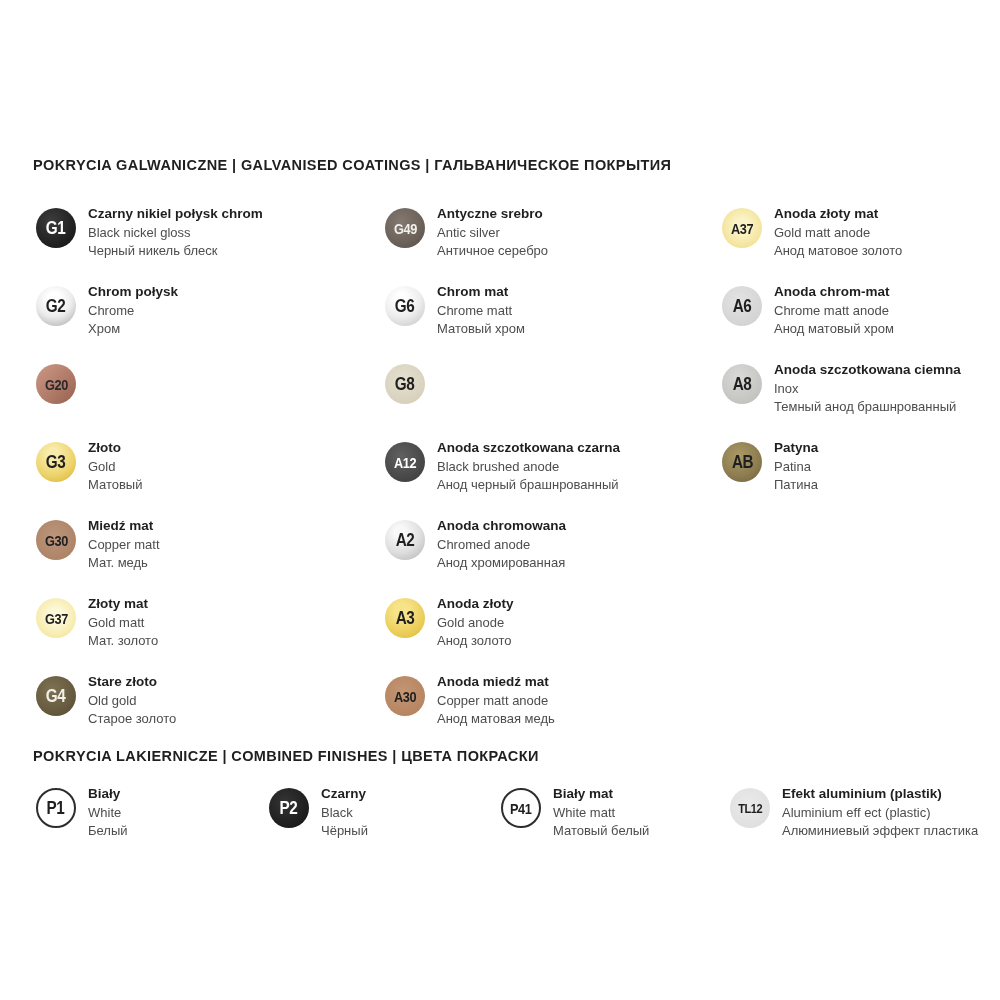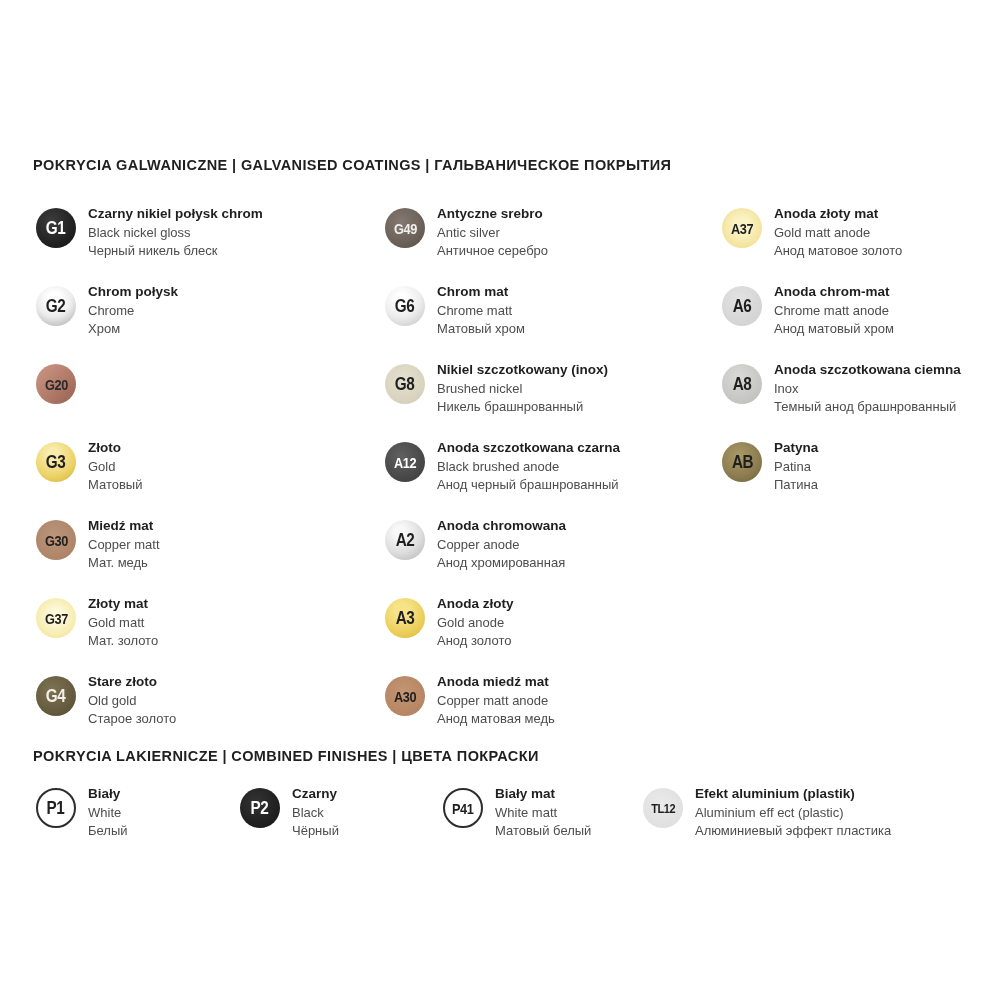--- a/index.html
+++ b/index.html
@@ -21,20 +21,21 @@
     display:grid;
     grid-template-columns:349px 337px auto;
     grid-template-rows:repeat(7,78px);
     grid-auto-flow:column;
   }
   .grid-combined{
     margin-left:36px;margin-top:14px;
     display:grid;
     grid-template-columns:204px 203px 200px auto;
     grid-auto-flow:column;
+    gap:29px;
   }
 
   .finish-item{display:flex;align-items:flex-start;}
   .swatch{
     flex:0 0 40px;width:40px;height:40px;border-radius:50%;
     margin-top:8px;margin-right:12px;
     display:flex;align-items:center;justify-content:center;
     box-sizing:border-box;
   }
   .swatch.ring{border:2.5px solid #2d2d2d;}
@@ -141,43 +142,38 @@
         <div class="labels">
           <span class="label-pl">Chrom mat</span>
           <span class="label-en">Chrome matt</span>
           <span class="label-ru">Матовый хром</span>
         </div>
       </div>
       <div class="finish-item">
         <div class="swatch" style="background: radial-gradient(circle at 45% 38%, rgb(229, 224, 208), rgb(212, 206, 184) 88%);">
           <span class="code len2" style="color: rgb(31, 31, 31);">G8</span>
         </div>
-        <div class="labels">
-          <span class="label-pl">Nikiel szczotkowany (inox)</span>
-          <span class="label-en">Brushed nickel</span>
-          <span class="label-ru">Никель брашнрованный</span>
-        </div>
       </div>
       <div class="finish-item">
         <div class="swatch" style="background: radial-gradient(circle at 40% 35%, rgb(96, 96, 96), rgb(66, 66, 66) 78%);">
           <span class="code len3" style="color: rgb(255, 255, 255);">A12</span>
         </div>
         <div class="labels">
           <span class="label-pl">Anoda szczotkowana czarna</span>
           <span class="label-en">Black brushed anode</span>
           <span class="label-ru">Анод черный брашнрованный</span>
         </div>
       </div>
       <div class="finish-item">
         <div class="swatch" style="background: radial-gradient(circle at 38% 30%, rgb(248, 248, 248) 15%, rgb(222, 222, 222) 55%, rgb(181, 181, 181) 95%);">
           <span class="code len2" style="color: rgb(31, 31, 31);">A2</span>
         </div>
         <div class="labels">
           <span class="label-pl">Anoda chromowana</span>
-          <span class="label-en">Copper anode</span>
+          <span class="label-en">Chromed anode</span>
           <span class="label-ru">Анод хромированная</span>
         </div>
       </div>
       <div class="finish-item">
         <div class="swatch" style="background: radial-gradient(circle at 42% 32%, rgb(247, 228, 137) 20%, rgb(233, 201, 81) 70%, rgb(213, 174, 52) 100%);">
           <span class="code len2" style="color: rgb(31, 31, 31);">A3</span>
         </div>
         <div class="labels">
           <span class="label-pl">Anoda złoty</span>
           <span class="label-en">Gold anode</span>

